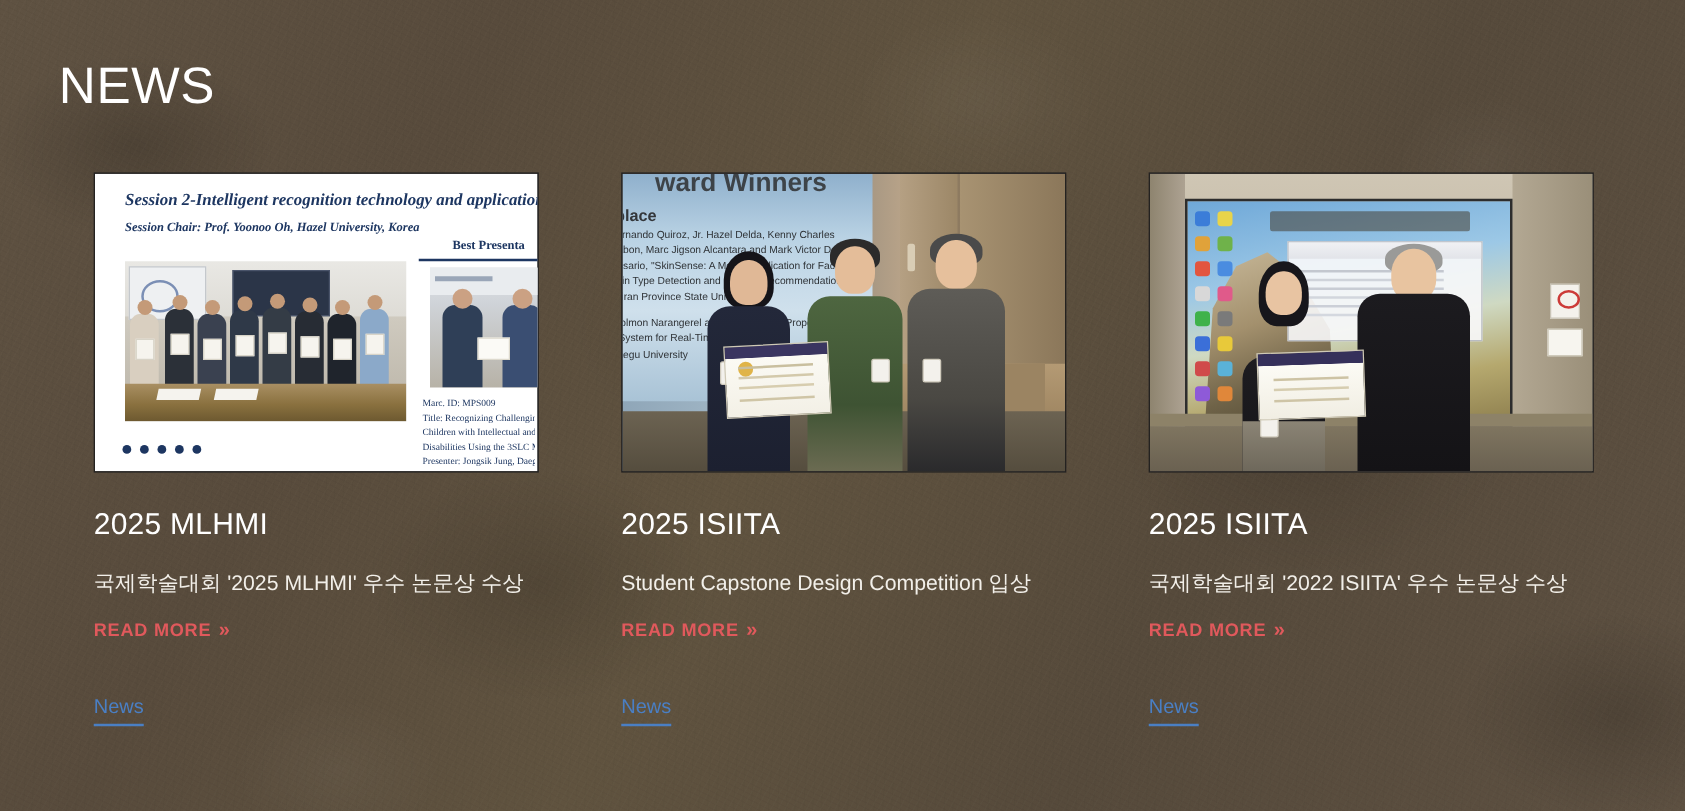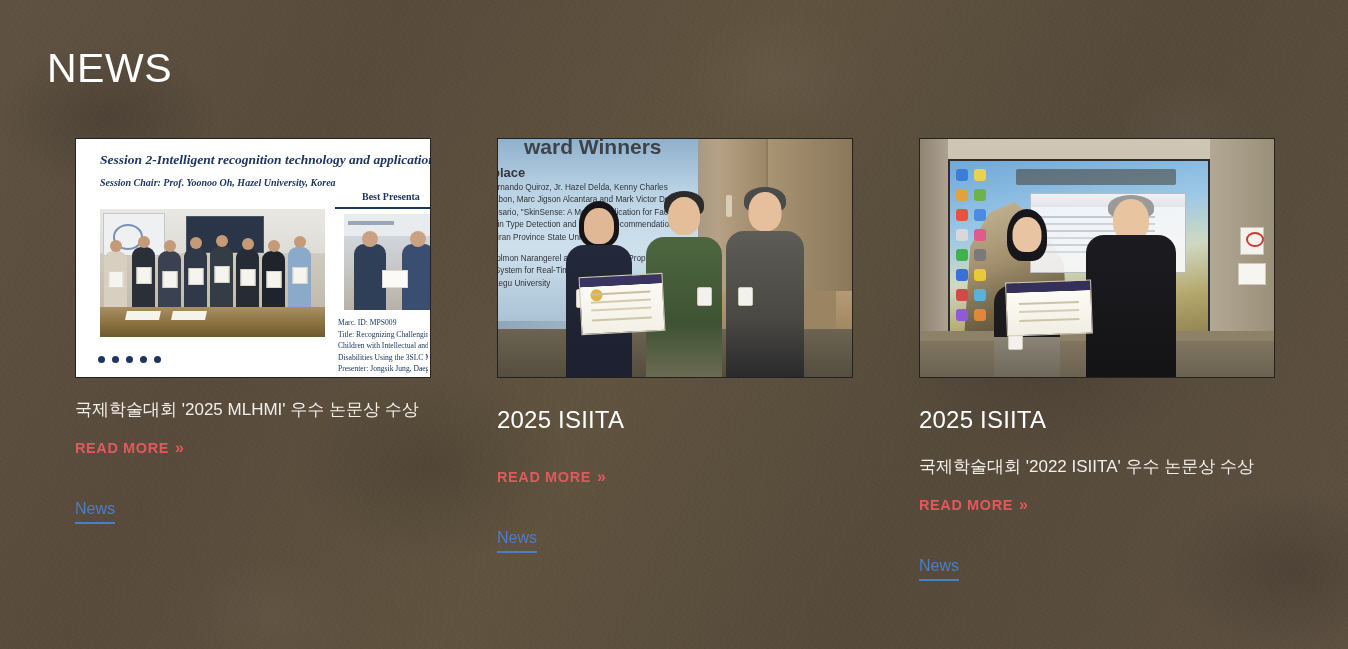--- a/index.html
+++ b/index.html
@@ -447,20 +447,21 @@
           <div class="slide1-dots">
             <i></i>
             <i></i>
             <i></i>
             <i></i>
             <i></i>
           </div>
         </div>
       </div>
 
+      <div class="card-title">2025 MLHMI</div>
       <div class="card-desc">
         <div>국제학술대회 '2025 MLHMI'  우수 논문상 수상</div>
       </div>
       <a class="read-more">
         <span>READ MORE</span>
         <span class="chev">»</span>
       </a>
       <div class="cat-wrap">
         <a class="category-link">News</a>
       </div>
@@ -515,20 +516,21 @@
           </div>
 
           <div class="p2-cert">
               <span class="p2-seal"></span>
             </div>
         </div>
       </div>
 
       <div class="card-title">2025 ISIITA</div>
       <div class="card-desc">
+        <div>Student Capstone Design Competition 입상</div>
       </div>
       <a class="read-more">
         <span>READ MORE</span>
         <span class="chev">»</span>
       </a>
       <div class="cat-wrap">
         <a class="category-link">News</a>
       </div>
     </div>
 

